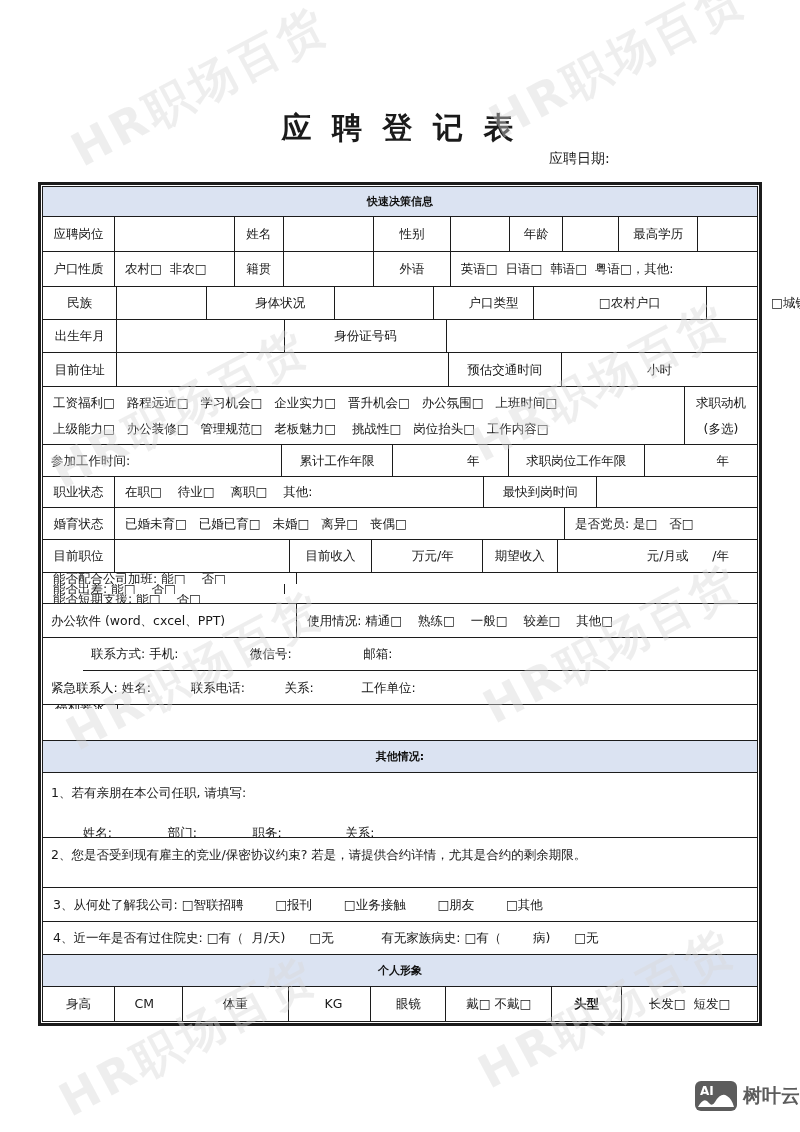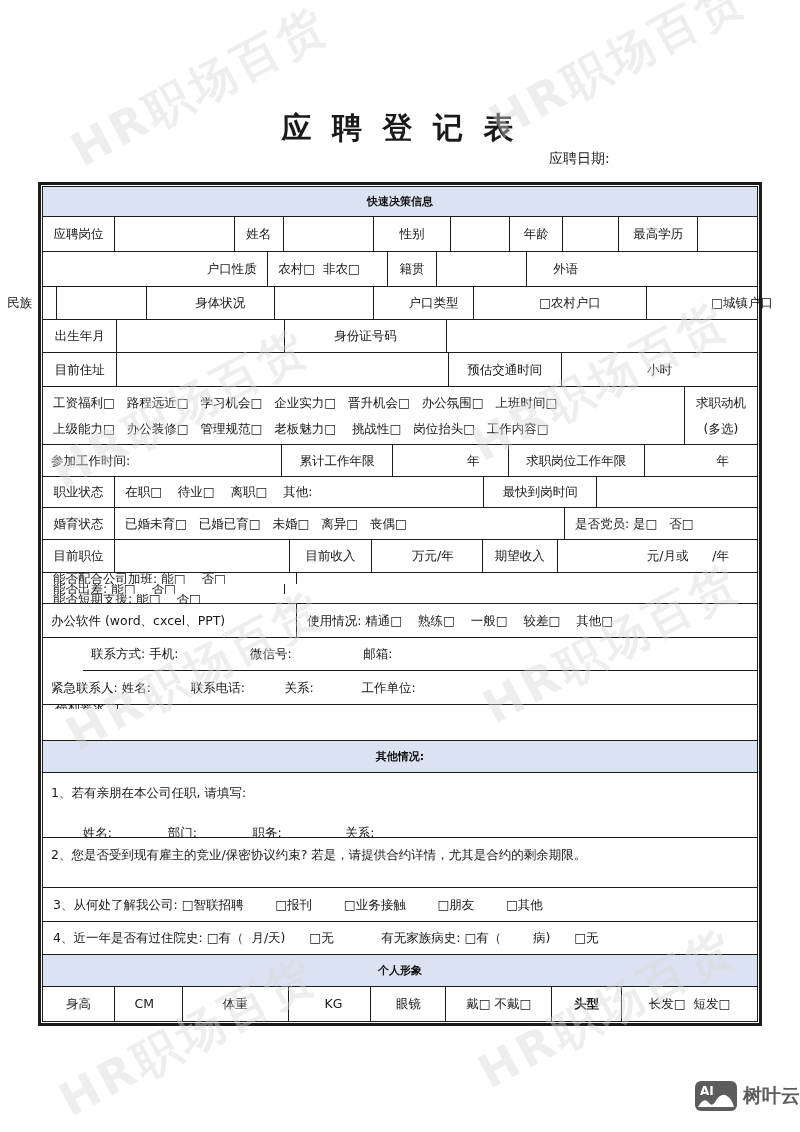--- a/index.html
+++ b/index.html
@@ -28,21 +28,20 @@
     background:#fff;box-sizing:border-box;z-index:1;
   }
   .form-inner{
     border:1px solid var(--border,#1c1c1c);
     margin:1px;
   }
   .trow{
     display:flex;box-sizing:border-box;
     border-bottom:1px solid var(--border,#1c1c1c);
     align-items:stretch;
-    justify-content:center;
   }
   .trow:last-child{border-bottom:none;}
   .thead{
     background:var(--accent,#dbe3f2);
     align-items:center;justify-content:center;
     font-size:11px;font-weight:bold;color:#111;
   }
   .cell{
     box-sizing:border-box;border-right:1px solid var(--border,#1c1c1c);
     display:flex;align-items:center;justify-content:center;
@@ -102,20 +101,21 @@
           <div class="cell c-blank" style="flex: 0 0 7.8%; max-width: 7.8%;"></div>
           <div class="cell c-label" style="flex: 0 0 11.1%; max-width: 11.1%;">最高学历</div>
           <div class="cell c-blank" style="flex: 0 0 8.2%; max-width: 8.2%;"></div>
         </div>
         <div class="trow" style="height: 35px;">
           <div class="cell c-label" style="flex: 0 0 10.1%; max-width: 10.1%;">户口性质</div>
           <div class="cell c-opts" style="flex: 0 0 16.8%; max-width: 16.8%;">农村□  非农□</div>
           <div class="cell c-label" style="flex: 0 0 6.8%; max-width: 6.8%;">籍贯</div>
           <div class="cell c-blank" style="flex: 0 0 12.7%; max-width: 12.7%;"></div>
           <div class="cell c-label" style="flex: 0 0 10.7%; max-width: 10.7%;">外语</div>
+          <div class="cell c-opts" style="flex: 0 0 42.9%; max-width: 42.9%;">英语□  日语□  韩语□  粤语□，其他:</div>
         </div>
         <div class="trow" style="height: 33px; gap: 20px;">
           <div class="cell c-label" style="flex: 0 0 10.4%; max-width: 10.4%;">民族</div>
           <div class="cell c-blank" style="flex: 0 0 9.7%; max-width: 9.7%;"></div>
           <div class="cell c-label" style="flex: 0 0 15.2%; max-width: 15.2%;">身体状况</div>
           <div class="cell c-blank" style="flex: 0 0 11.1%; max-width: 11.1%;"></div>
           <div class="cell c-label" style="flex: 0 0 11.1%; max-width: 11.1%;">户口类型</div>
           <div class="cell c-optsc" style="flex: 0 0 21.5%; max-width: 21.5%;">□农村户口</div>
           <div class="cell c-optsc" style="flex: 0 0 21%; max-width: 21%;">□城镇户口</div>
         </div>

